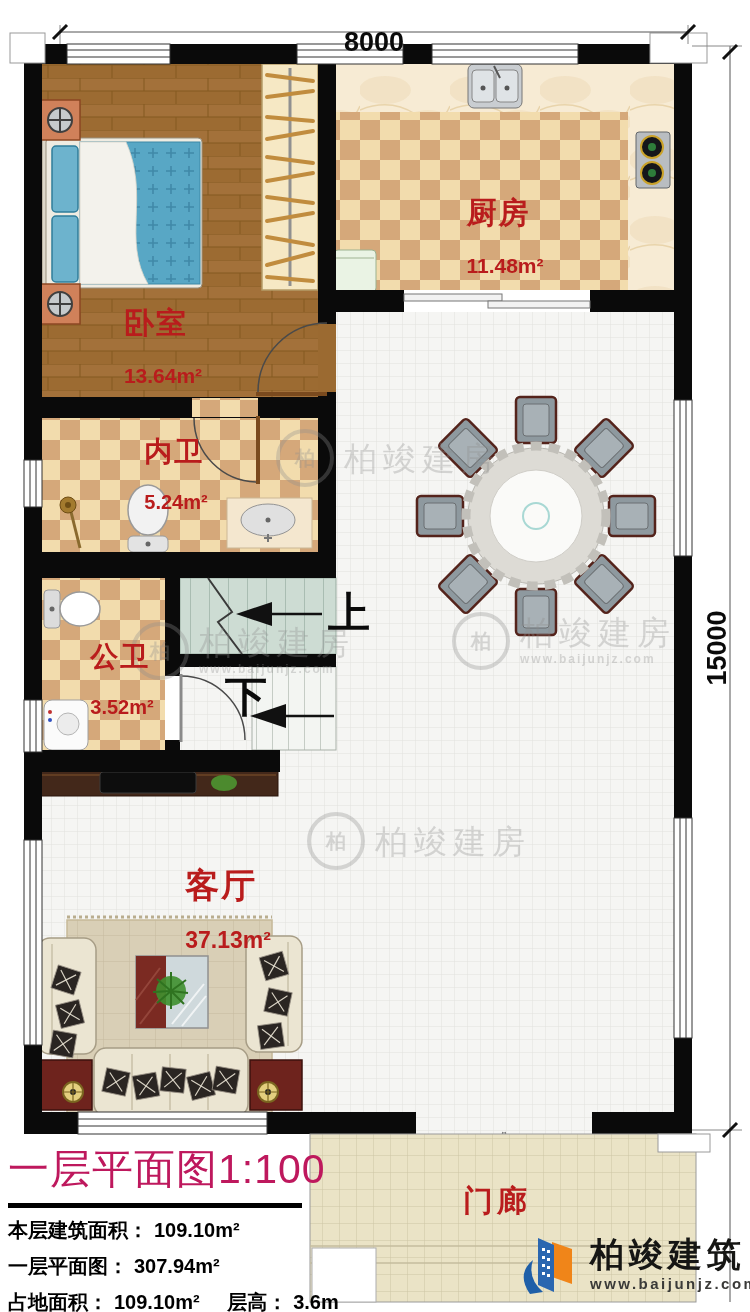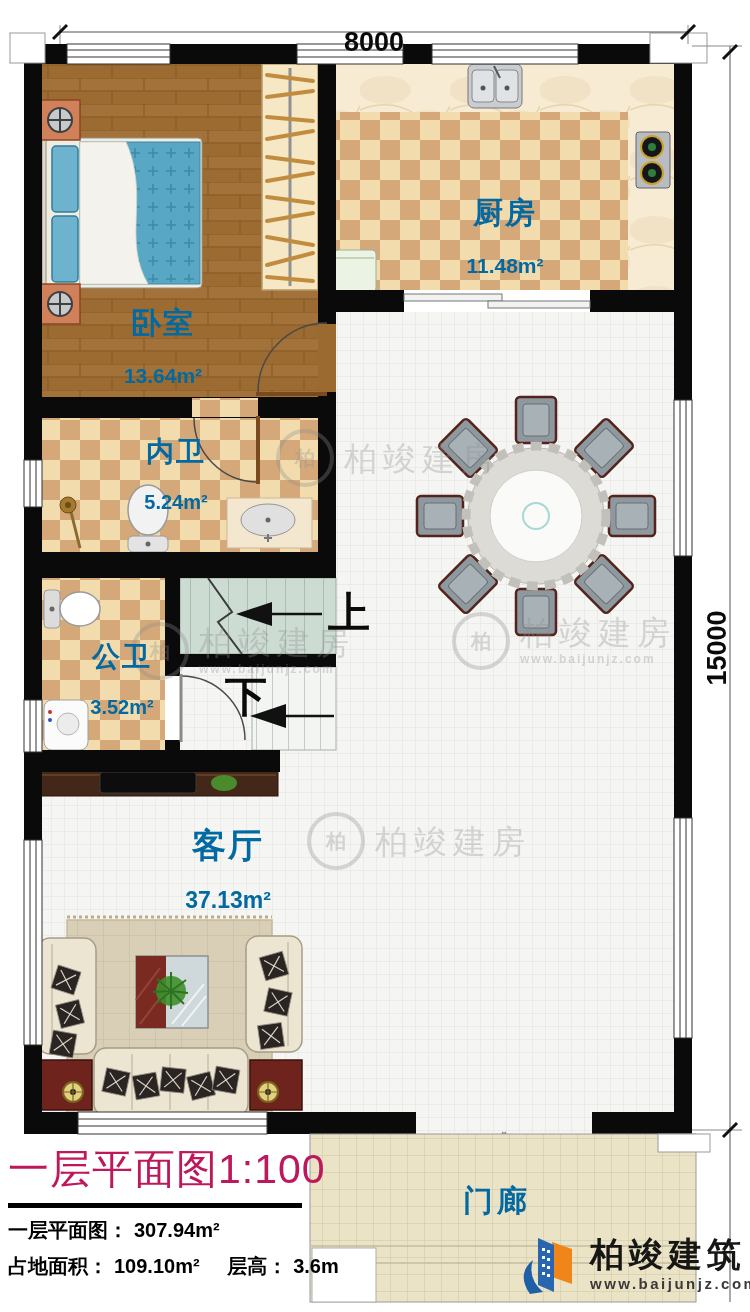--- a/index.html
+++ b/index.html
@@ -4,27 +4,27 @@
 <style>
   html,body{margin:0;padding:0;background:#ffffff;}
   .stage{position:relative;width:750px;height:1312px;background:#ffffff;overflow:hidden;
          font-family:"Liberation Sans","DejaVu Sans",sans-serif;color:#111;}
   .stage svg.plan{position:absolute;left:0;top:0;z-index:1;}
   .wm{position:absolute;z-index:2;display:flex;align-items:center;gap:10px;color:#8d8d8d;opacity:.32;}
   .wm .ring{width:50px;height:50px;border:4px solid #8d8d8d;border-radius:50%;flex:0 0 auto;
             display:flex;align-items:center;justify-content:center;font-size:20px;font-weight:700;}
   .wm .wtxt{font-size:33px;font-weight:400;letter-spacing:6px;white-space:nowrap;line-height:1;}
   .wm .wurl{font-size:12px;font-weight:700;letter-spacing:2px;margin-top:3px;}
-  .lbl{position:absolute;z-index:3;transform:translateX(-50%);text-align:center;color:#0369a1;
+  .lbl{position:absolute;z-index:3;transform:translateX(-50%);color:#b91c1c;
        white-space:nowrap;line-height:1.12;}
   .lbl .nm{display:block;font-weight:800;letter-spacing:2px;}
   .lbl .ar{display:block;font-weight:800;margin-top:24px;}
   .big .nm{font-size:30px;} .big .ar{font-size:21px;}
   .sml .nm{font-size:28px;} .sml .ar{font-size:20px;}
-  .lvr .nm{font-size:34px;} .lvr .ar{font-size:23px;}
+  .lvr .nm{font-size:34px;margin-top:40px;} .lvr .ar{font-size:23px;}
   .por .nm{font-size:30px;letter-spacing:4px;}
   .stair-t{position:absolute;z-index:3;transform:translateX(-50%);font-size:42px;font-weight:900;color:#0a0a0a;line-height:1;}
   .dim{position:absolute;z-index:3;font-size:27px;font-weight:600;color:#0a0a0a;line-height:1;}
   .dim.top{transform:translateX(-50%);}
   .dim.right{transform:translate(-50%,-50%) rotate(-90deg);}
   .titleblock{position:absolute;z-index:4;left:8px;top:1142px;width:300px;}
   .titleblock .t1{font-size:41px;font-weight:500;letter-spacing:1px;color:#be185d;white-space:nowrap;}
   .titleblock .rule{width:294px;height:5px;background:#000;margin:6px 0 8px 0;}
   .trow{font-size:20px;font-weight:700;color:#000;margin-top:9px;white-space:nowrap;}
   .trow .v{margin-left:6px;}
@@ -486,20 +486,23 @@
 
 <div class="stair-t" style="left:349px;top:592px;">上</div>
 <div class="stair-t" style="left:246px;top:676px;">下</div>
 
 <div class="titleblock">
   <div class="t1">
     <span>一层平面图</span><span>1:100</span>
   </div>
   <div class="rule"></div>
   <div class="trow">
+    <span>本层建筑面积：</span><span class="v">109.10m²</span>
+  </div>
+  <div class="trow">
     <span>一层平面图：</span><span class="v">307.94m²</span>
   </div>
   <div class="trow">
     <span>占地面积：</span><span class="v">109.10m²</span>
     <span class="pair2">层高：</span><span class="v">3.6m</span>
   </div>
 </div>
 
 <div class="brand">
   <svg width="66" height="62" viewBox="0 0 66 62">

